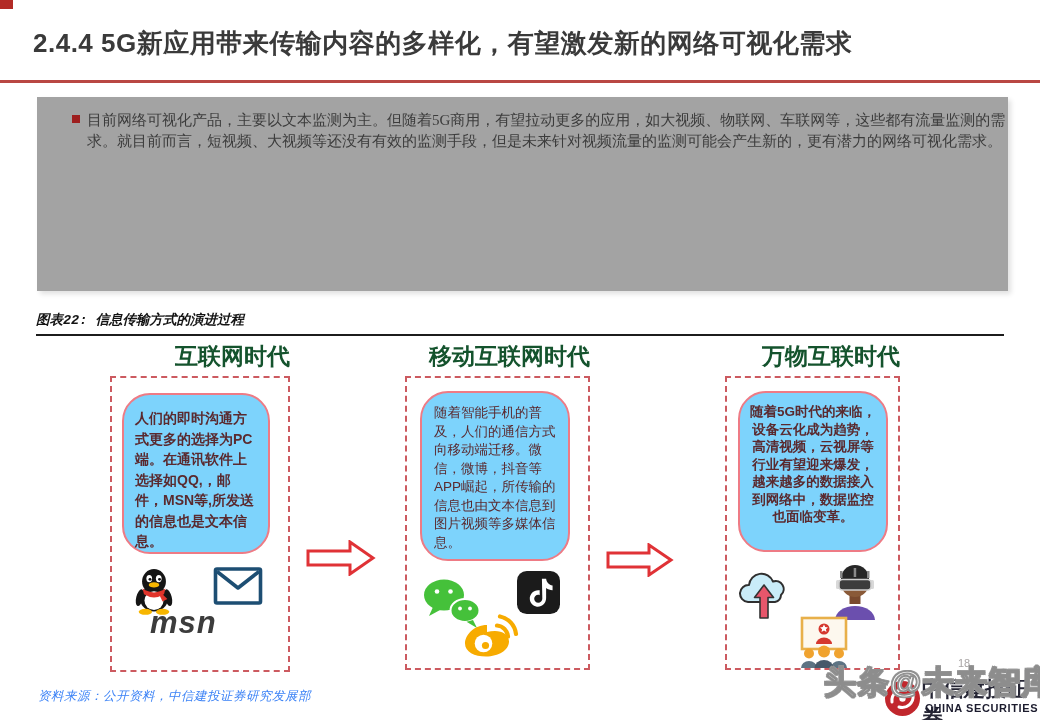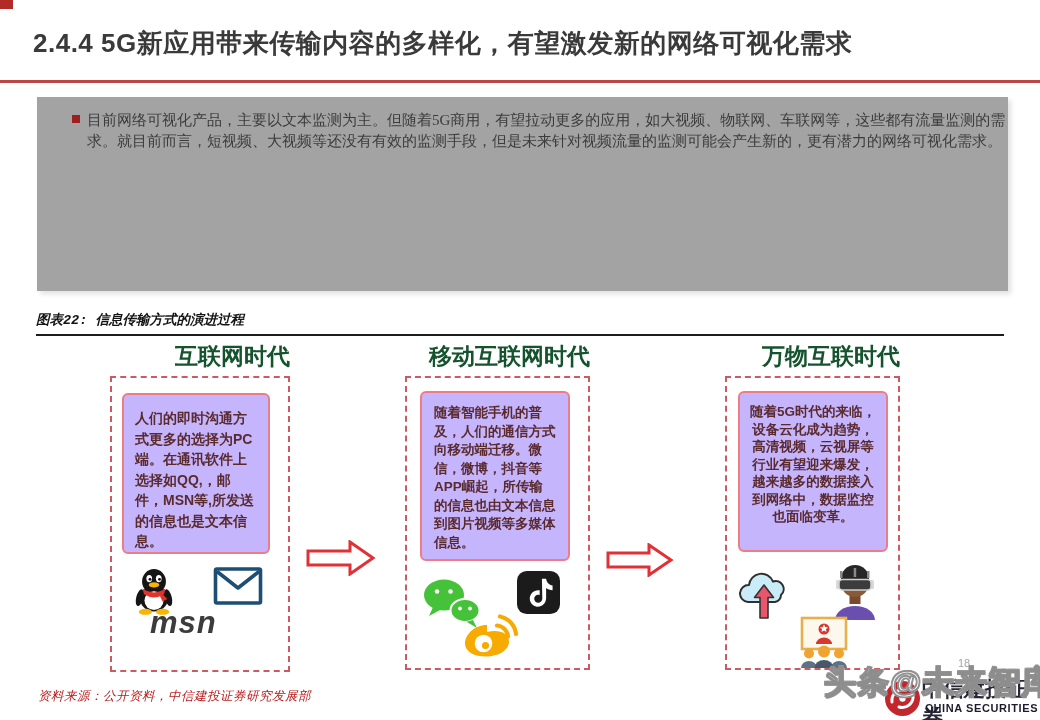--- a/index.html
+++ b/index.html
@@ -54,47 +54,47 @@
   #era-header-1 { left: 110px; width: 180px; }
   #era-header-2 { left: 405px; width: 185px; }
   #era-header-3 { left: 725px; width: 175px; }
 
   .era-dashed-box { border: 2px dashed #cc5a60; background: transparent; }
   #era-box-1 { left: 110px; top: 376px; width: 180px; height: 296px; }
   #era-box-2 { left: 405px; top: 376px; width: 185px; height: 294px; }
   #era-box-3 { left: 725px; top: 376px; width: 175px; height: 294px; }
 
   .era-pink-card {
-    background: #c4b5fd; border: 2px solid #ee7b85; border-radius: 6px;
+    background: #7dd3fc; border: 2px solid #ee7b85; border-radius: 28px;
     color: #5a2a2f;
   }
   #era-card-1 { left: 122px; top: 393px; width: 148px; height: 161px;
     padding: 13px 11px; font-size: 14px; line-height: 20.5px; font-weight: 600; }
   #era-card-2 { left: 420px; top: 391px; width: 150px; height: 170px;
-    padding: 11px 12px; font-size: 13.5px; line-height: 18.5px; font-weight: 700; text-align: left; }
+    padding: 11px 12px; font-size: 13.5px; line-height: 18.5px; font-weight: 400; text-align: left; }
   #era-card-3 { left: 738px; top: 391px; width: 150px; height: 161px;
     padding: 10px 9px; font-size: 13.5px; line-height: 17.5px; font-weight: 600; text-align: center; }
 
   
   .flow-arrow svg { display: block; }
   #flow-arrow-1 { left: 306px; top: 540px; }
   #flow-arrow-2 { left: 606px; top: 543px; }
 
   
   #msn-logo {
     left: 150px; top: 605px;
     font-style: italic; font-weight: bold; font-size: 31px; color: #3c3c3c;
     letter-spacing: 1px; font-family: "Liberation Sans", sans-serif;
   }
 
   
   #source-note {
     left: 38px; top: 688px;
     font-family: Liberation Serif, serif; font-style: italic;
-    font-size: 12.5px; color: #b91c1c; letter-spacing: 0.5px;
+    font-size: 12.5px; color: #3b82f6; letter-spacing: 0.5px;
   }
 
   
   #logo-circle { left: 884px; top: 680px; }
   #logo-name-cn {
     left: 922px; top: 675px; width: 118px;
     font-size: 21px; font-weight: bold; color: #262635; letter-spacing: 0px;
   }
   #logo-name-en {
     left: 925px; top: 702px;

